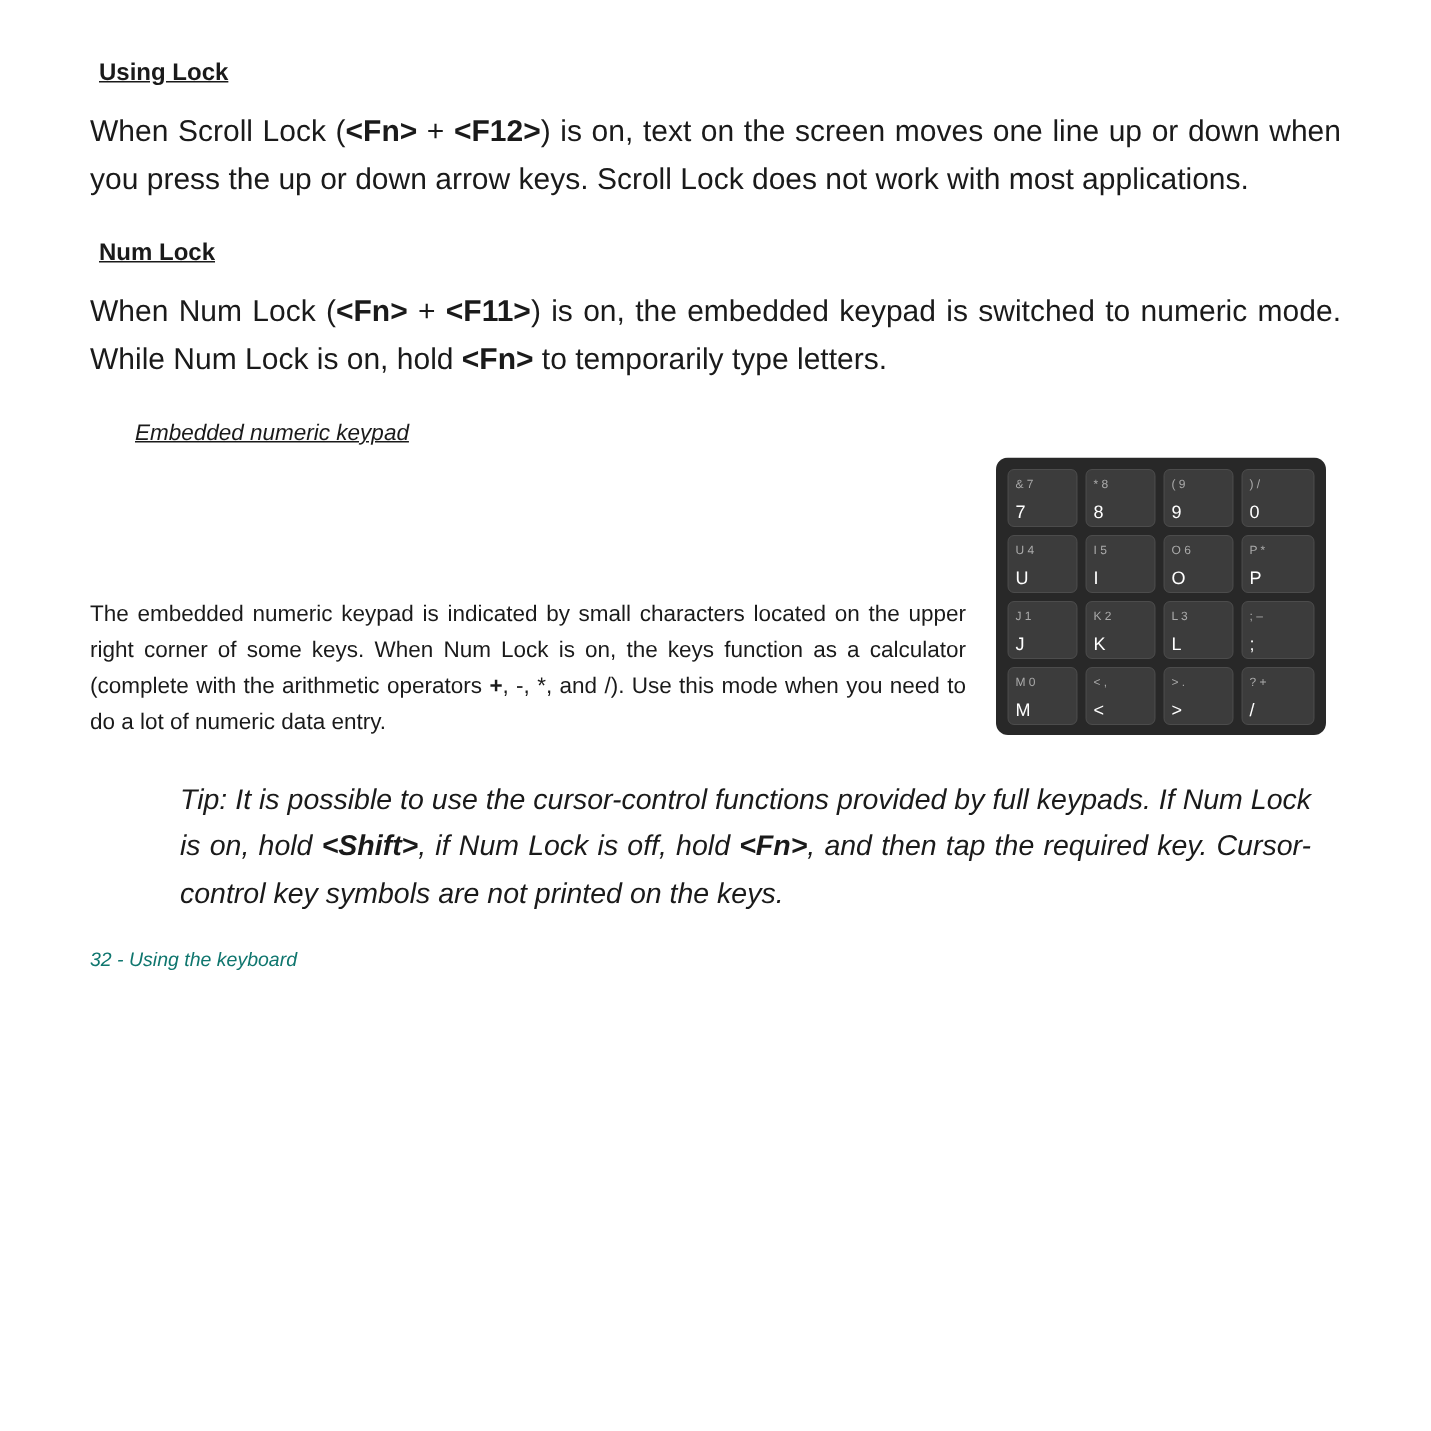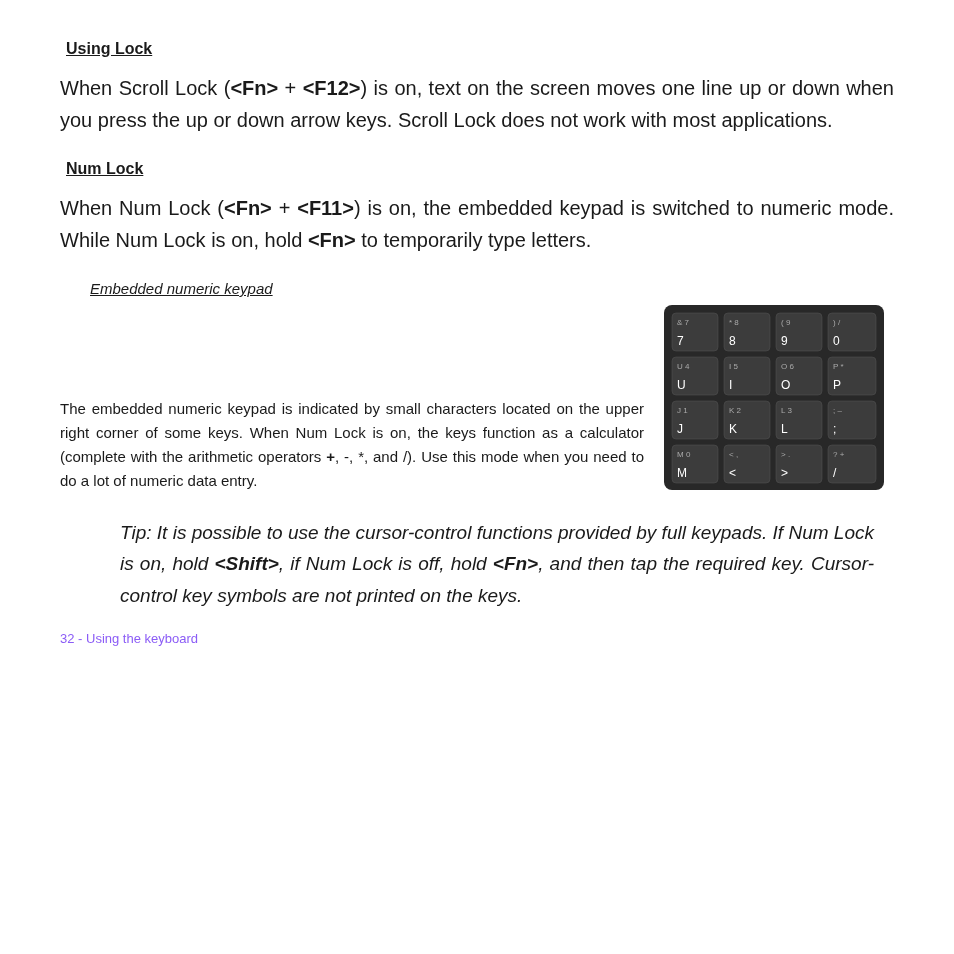--- a/index.html
+++ b/index.html
@@ -73,21 +73,22 @@
       padding-right: 20px;
       font-style: italic;
       font-size: 19px;
       line-height: 1.65;
       text-align: justify;
       margin-bottom: 20px;
     }
 
     .page-footer {
       font-size: 13px;
-      color: #8b5cf6;
+      color: #0f766e;
+      font-style: italic;
     }
 
     strong, b {
       font-weight: bold;
     }
   </style>
 </head>
 <body>
 
 <div class="page">

